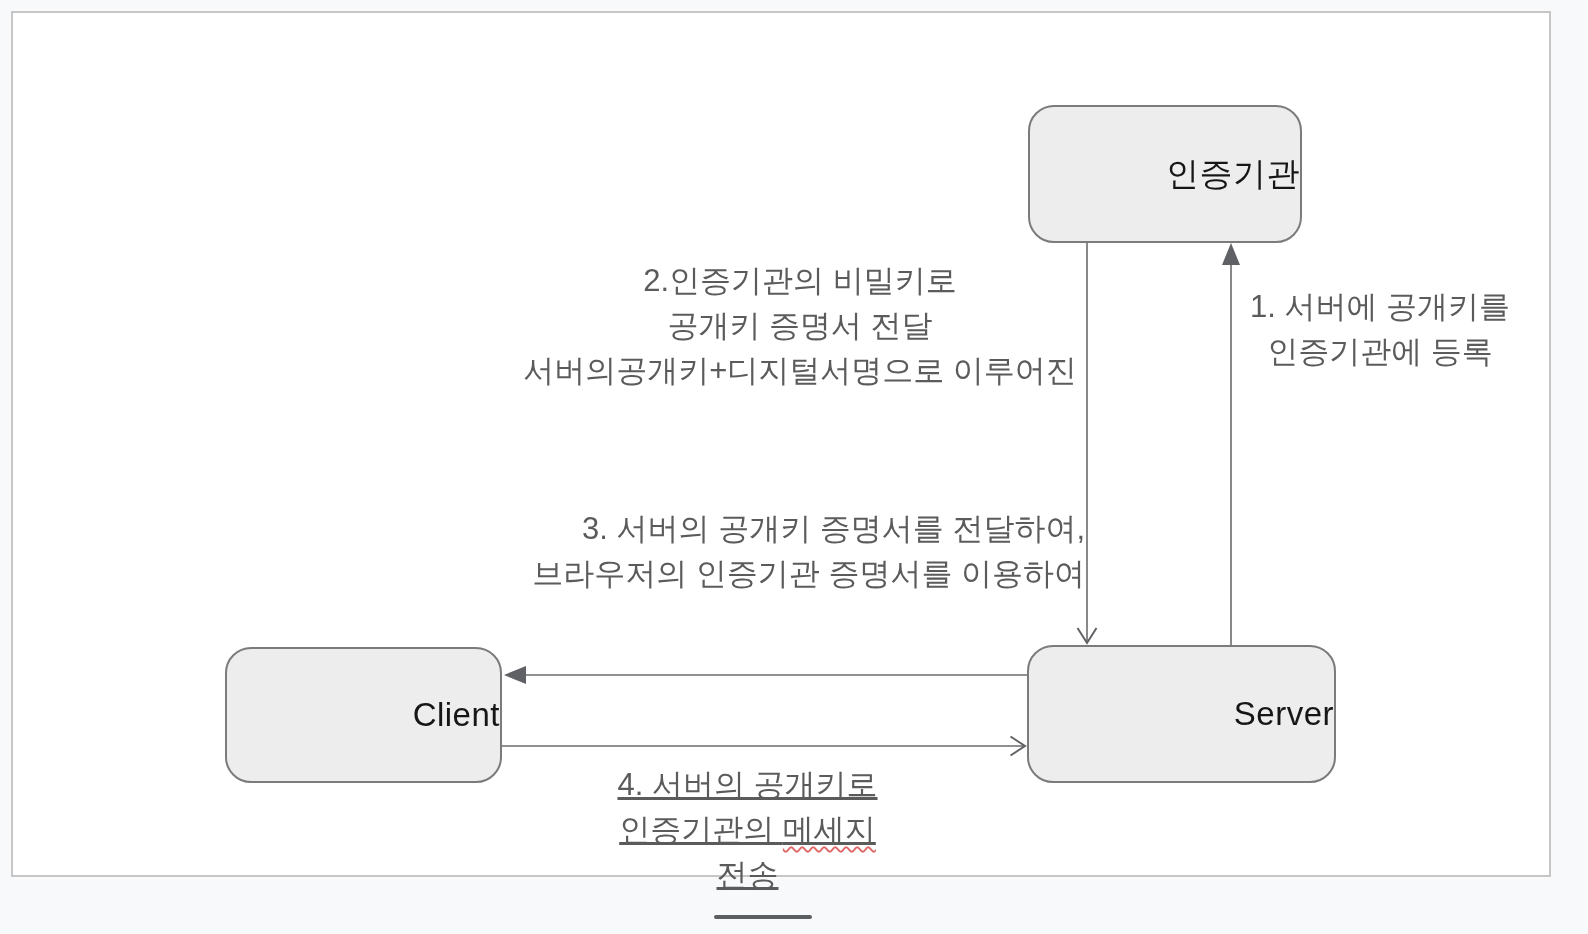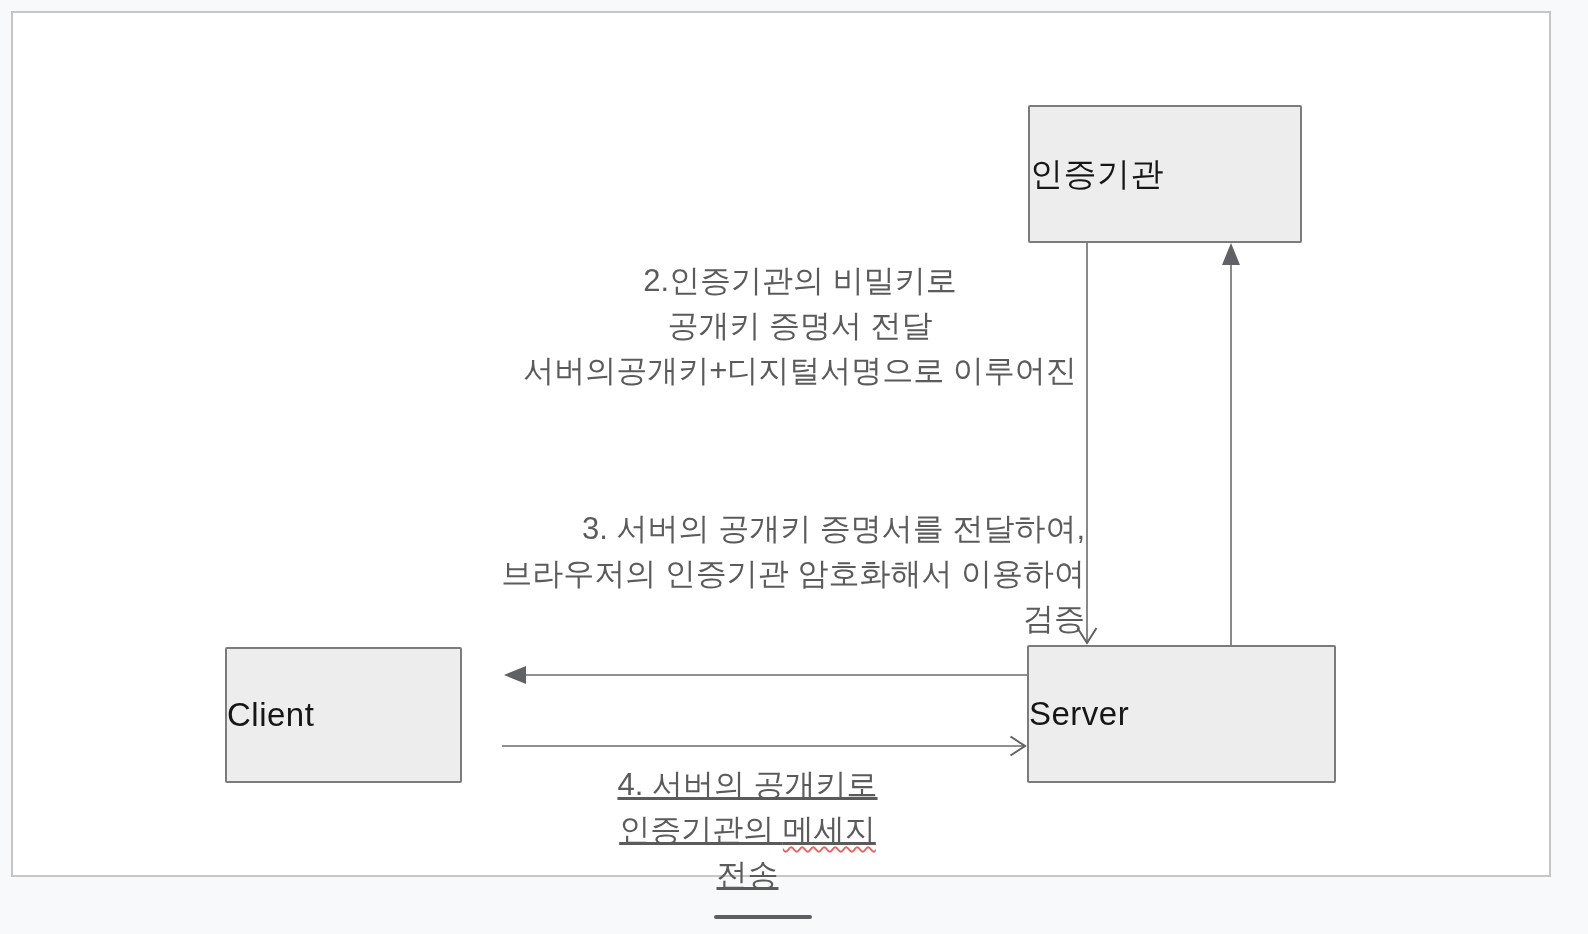--- a/index.html
+++ b/index.html
@@ -32,33 +32,33 @@
     top: 0;
     width: 1588px;
     height: 934px;
     z-index: 2;
   }
   .node {
     position: absolute;
     box-sizing: border-box;
     background: #ededed;
     border: 2px solid #7b7b7b;
-    border-radius: 2px;
+    border-radius: 26px;
     display: flex;
     align-items: center;
-    justify-content: flex-start;
+    justify-content: flex-end;
     z-index: 3;
   }
   .node-label {
     font-size: 33px;
     color: #161616;
     letter-spacing: 0.5px;
   }
   .node-ca     { left: 1028px; top: 105px; width: 274px; height: 138px; }
-  .node-client { left: 225px;  top: 647px; width: 237px; height: 136px; }
+  .node-client { left: 225px;  top: 647px; width: 277px; height: 136px; }
   .node-server { left: 1027px; top: 645px; width: 309px; height: 138px; }
   .note {
     position: absolute;
     text-align: center;
     font-size: 31px;
     line-height: 45px;
     color: #5b5b5b;
     z-index: 4;
   }
   .note-step2 { left: 470px;  top: 258px; width: 660px; }
@@ -127,25 +127,28 @@
   <div class="node node-server">
     <span class="node-label">Server</span>
   </div>
 
   <div class="note note-step2">
     <div>2.인증기관의 비밀키로</div>
     <div>공개키 증명서 전달</div>
     <div>서버의공개키+디지털서명으로 이루어진</div>
   </div>
 
+  <div class="note note-step1">
+    <div>1. 서버에 공개키를</div>
+    <div>인증기관에 등록</div>
+  </div>
 
   <div class="note note-step3">
     <div>3. 서버의 공개키 증명서를 전달하여,</div>
-    <div>브라우저의 인증기관 암호화해서 이용하여</div>
-    <div>검증</div>
+    <div>브라우저의 인증기관 증명서를 이용하여</div>
   </div>
 
   <div class="note note-step4">
     <div>4. 서버의 공개키로</div>
     <div><span>인증기관의 </span><span class="misspelled">메세지</span></div>
     <div>전송</div>
   </div>
 
   <div class="underline-bar"></div>
 

